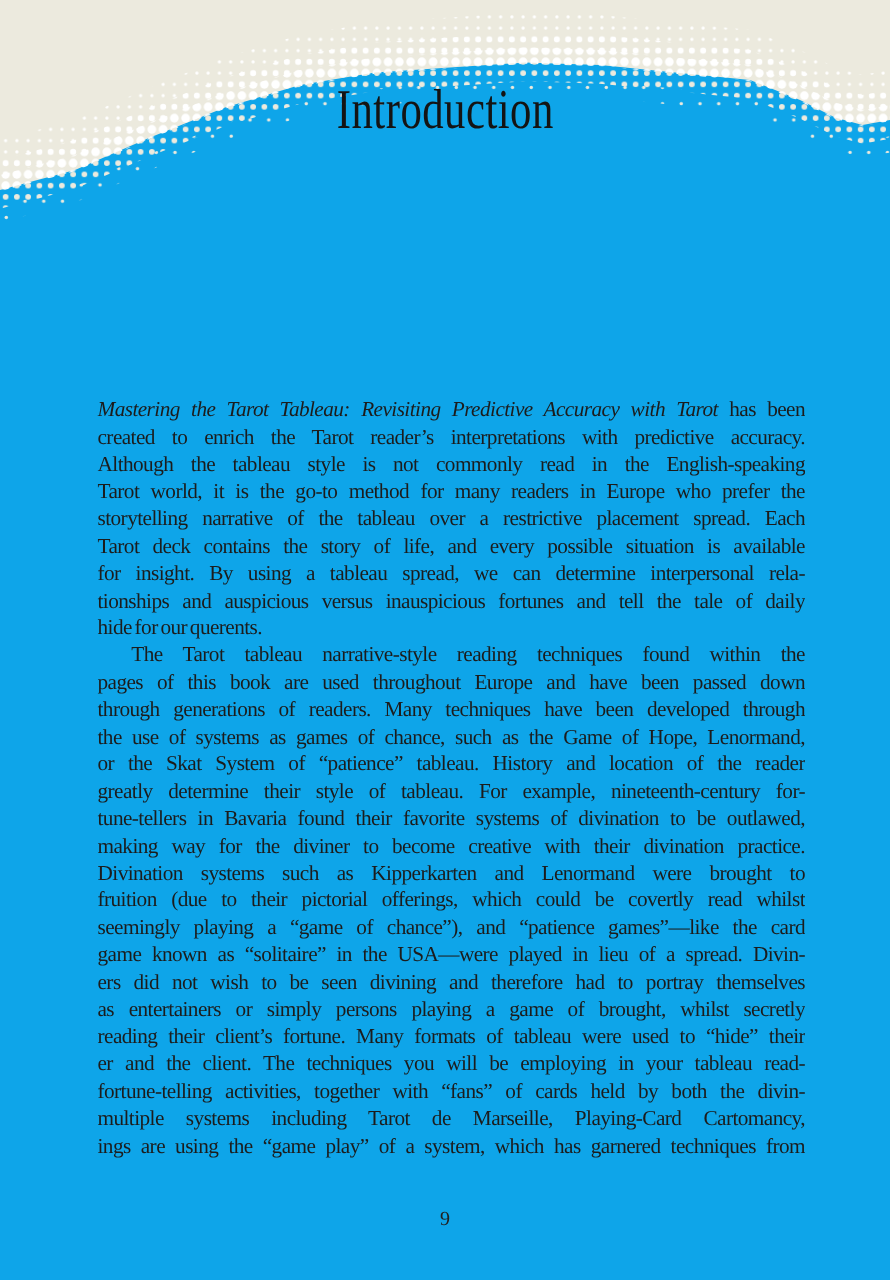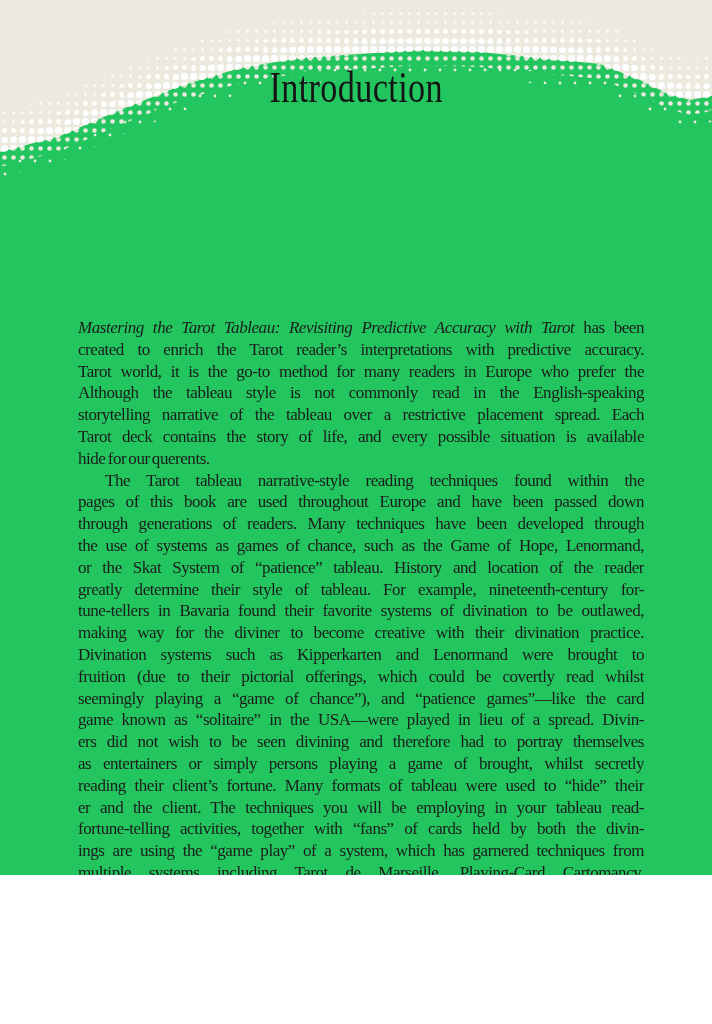--- a/index.html
+++ b/index.html
@@ -1,18 +1,18 @@
 <!DOCTYPE html>
 <html><head>
 <meta charset="utf-8">
 <style>
   html,body { margin:0; padding:0; background:#ffffff; }
   .page {
-    position:relative; width:712px; height:875px;
-    background:#22c55e; overflow:hidden;
+    position:relative; width:712px; height:1024px;
+    background:#0ea5e9; overflow:hidden;
     font-family:"Liberation Serif", serif;
     color:#1c1c1c;
   }
   .halftone { position:absolute; top:0; left:0; width:712px; height:200px; }
   .title-wrap {
     position:absolute; top:62px; left:0; width:712px;
     text-align:center; line-height:50px; height:50px;
   }
   .title-wrap h1 {
     margin:0; display:inline-block; font-size:45px; font-weight:normal;
@@ -78,24 +78,26 @@
   </div>
 
   <div class="body-text">
 
     <div>
       <div class="line">
         <span class="ital">Mastering the Tarot Tableau: Revisiting Predictive Accuracy with Tarot</span><span> has been</span>
       </div>
       <div>
           <div class="line">created to enrich the Tarot reader’s interpretations with predictive accuracy.</div>
+          <div class="line">Although the tableau style is not commonly read in the English-speaking</div>
           <div class="line">Tarot world, it is the go-to method for many readers in Europe who prefer the</div>
-          <div class="line">Although the tableau style is not commonly read in the English-speaking</div>
           <div class="line">storytelling narrative of the tableau over a restrictive placement spread. Each</div>
           <div class="line">Tarot deck contains the story of life, and every possible situation is available</div>
+          <div class="line">for insight. By using a tableau spread, we can determine interpersonal rela-</div>
+          <div class="line">tionships and auspicious versus inauspicious fortunes and tell the tale of daily</div>
         </div>
       <div class="line line-left">hide for our querents.</div>
     </div>
 
     <div class="para2">
       <div class="line indent-first">The Tarot tableau narrative-style reading techniques found within the</div>
       <div>
           <div class="line">pages of this book are used throughout Europe and have been passed down</div>
           <div class="line">through generations of readers. Many techniques have been developed through</div>
           <div class="line">the use of systems as games of chance, such as the Game of Hope, Lenormand,</div>
@@ -105,22 +107,22 @@
           <div class="line">making way for the diviner to become creative with their divination practice.</div>
           <div class="line">Divination systems such as Kipperkarten and Lenormand were brought to</div>
           <div class="line">fruition (due to their pictorial offerings, which could be covertly read whilst</div>
           <div class="line">seemingly playing a “game of chance”), and “patience games”—like the card</div>
           <div class="line">game known as “solitaire” in the USA—were played in lieu of a spread. Divin-</div>
           <div class="line">ers did not wish to be seen divining and therefore had to portray themselves</div>
           <div class="line">as entertainers or simply persons playing a game of brought, whilst secretly</div>
           <div class="line">reading their client’s fortune. Many formats of tableau were used to “hide” their</div>
           <div class="line">er and the client. The techniques you will be employing in your tableau read-</div>
           <div class="line">fortune-telling activities, together with “fans” of cards held by both the divin-</div>
+          <div class="line">multiple systems including Tarot de Marseille, Playing-Card Cartomancy,</div>
           <div class="line">ings are using the “game play” of a system, which has garnered techniques from</div>
-          <div class="line">multiple systems including Tarot de Marseille, Playing-Card Cartomancy,</div>
         </div>
     </div>
 
   </div>
 
   <div class="page-number">9</div>
 
 </div>
 
 </body></html>

